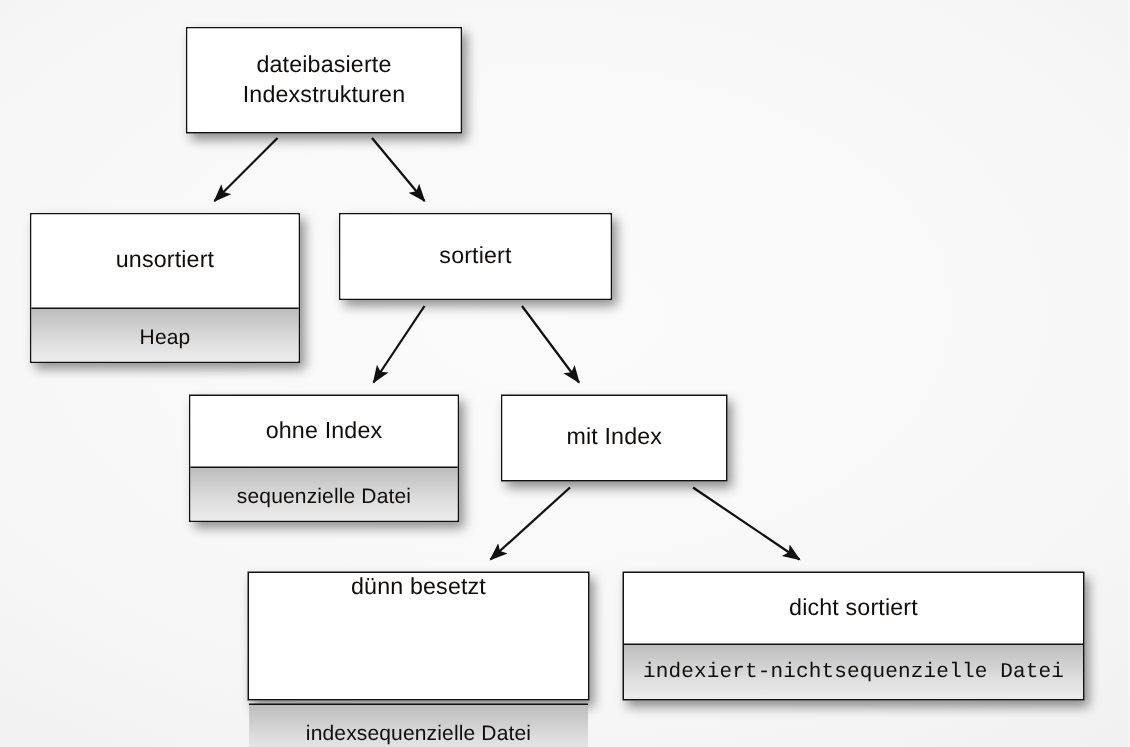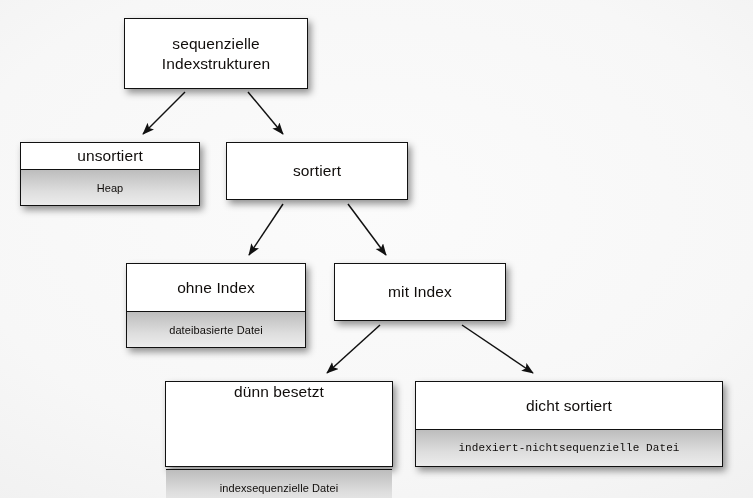--- a/index.html
+++ b/index.html
@@ -55,33 +55,33 @@
     white-space: pre-line;
   }
 
   .node-sub {
     flex: 0 0 auto;
     display: flex;
     align-items: center;
     justify-content: center;
     text-align: center;
     color: #100d0b;
-    font-size: 11px;
+    font-size: 14px;
     letter-spacing: 0.1px;
     padding: 0 5px;
     border-top: 1.6px solid #111111;
     background: linear-gradient(to bottom, #bdbdbd 0%, #cccccc 28%, #dedede 62%, #ececec 100%);
   }
 
   
   #node-root        { left: 124px; top: 18px;  width: 184px; height: 71px; }
-  #node-unsortiert  { left: 20px;  top: 142px; width: 180px; height: 64px; }
+  #node-unsortiert  { left: 20px;  top: 142px; width: 180px; height: 100px; }
   #node-sortiert    { left: 226px; top: 142px; width: 182px; height: 58px; }
   #node-ohne-index  { left: 126px; top: 263px; width: 180px; height: 85px; justify-content: space-between; }
-  #node-mit-index   { left: 334px; top: 263px; width: 172px; height: 58px; }
+  #node-mit-index   { left: 334px; top: 263px; width: 151px; height: 58px; }
   #node-duenn       { left: 165px; top: 381px; width: 228px; height: 86px; gap: 44px; }
   #node-dicht       { left: 415px; top: 381px; width: 308px; height: 86px; }
 
   #node-unsortiert .node-sub { height: 35px; }
   #node-ohne-index .node-sub { height: 35px; }
   #node-duenn      .node-sub { height: 36px; margin-top: 24px; }
   #node-dicht      .node-sub { height: 36px; font-family: Liberation Mono, monospace; }
 </style>
 </head>
 <body>
@@ -102,36 +102,36 @@
     <line x1="283" y1="204" x2="249" y2="255" stroke="#111111" stroke-width="1.5" marker-end="url(#arrowhead)"></line>
 
     <line x1="348" y1="204" x2="386" y2="255" stroke="#111111" stroke-width="1.5" marker-end="url(#arrowhead)"></line>
 
     <line x1="380" y1="325" x2="327" y2="373" stroke="#111111" stroke-width="1.5" marker-end="url(#arrowhead)"></line>
 
     <line x1="462" y1="325" x2="533" y2="373" stroke="#111111" stroke-width="1.5" marker-end="url(#arrowhead)"></line>
   </svg>
 
   <div class="node" id="node-root">
-    <div class="node-title">sequenzielle
+    <div class="node-title">dateibasierte
 Indexstrukturen</div>
   </div>
 
   <div class="node" id="node-unsortiert">
     <div class="node-title">unsortiert</div>
     <div class="node-sub">Heap</div>
   </div>
 
   <div class="node" id="node-sortiert">
     <div class="node-title">sortiert</div>
   </div>
 
   <div class="node" id="node-ohne-index">
     <div class="node-title">ohne Index</div>
-    <div class="node-sub">dateibasierte Datei</div>
+    <div class="node-sub">sequenzielle Datei</div>
   </div>
 
   <div class="node" id="node-mit-index">
     <div class="node-title">mit Index</div>
   </div>
 
   <div class="node" id="node-duenn">
     <div class="node-title">dünn besetzt</div>
     <div class="node-sub">indexsequenzielle Datei</div>
   </div>

